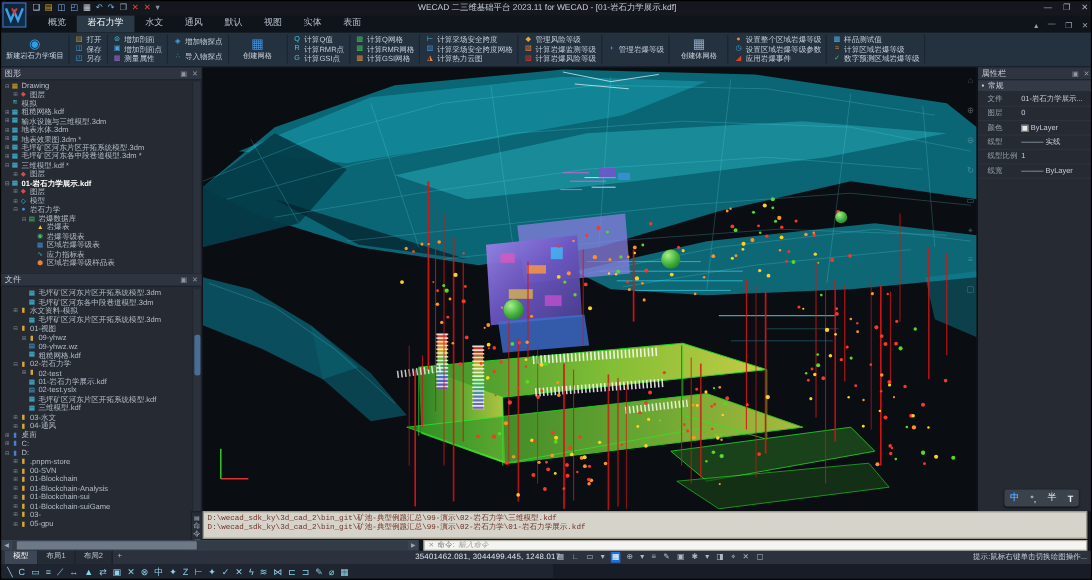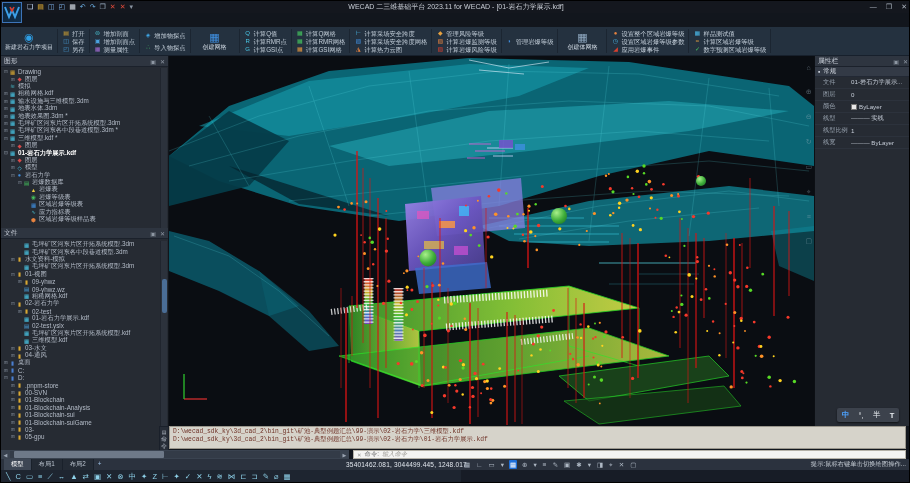--- a/index.html
+++ b/index.html
@@ -115,20 +115,36 @@
         <span>✕</span>
       </div>
   </div>
   <div id="logo">
     <svg width="18" height="18" viewBox="0 0 18 18">
       <path d="M2,4 L6,14 L9,7 L12,14 L16,4" fill="none" stroke="#3da0e8" stroke-width="2"></path>
       <path d="M7,4 L9,8 L11,4" fill="none" stroke="#d83a2a" stroke-width="1.6"></path>
     </svg>
   </div>
 
+  <div id="tabrow">
+      <span class="mtab">概览</span>
+      <span class="mtab active">岩石力学</span>
+      <span class="mtab">水文</span>
+      <span class="mtab">通风</span>
+      <span class="mtab">默认</span>
+      <span class="mtab">视图</span>
+      <span class="mtab">实体</span>
+      <span class="mtab">表面</span>
+      <span id="docctl">
+        <span>▴</span>
+        <span>—</span>
+        <span>❐</span>
+        <span>✕</span>
+      </span>
+    </div>
 
   <div id="ribbon">
       <div class="rbig">
         <div class="bicon" style="color: rgb(46, 159, 230);">◉</div>
         <div>新建岩石力学项目</div>
       </div>
       <div class="rsep"></div>
       <div class="rcol">
         <div class="ritem">
           <span class="ricon" style="color: rgb(217, 168, 50);">▤</span>

